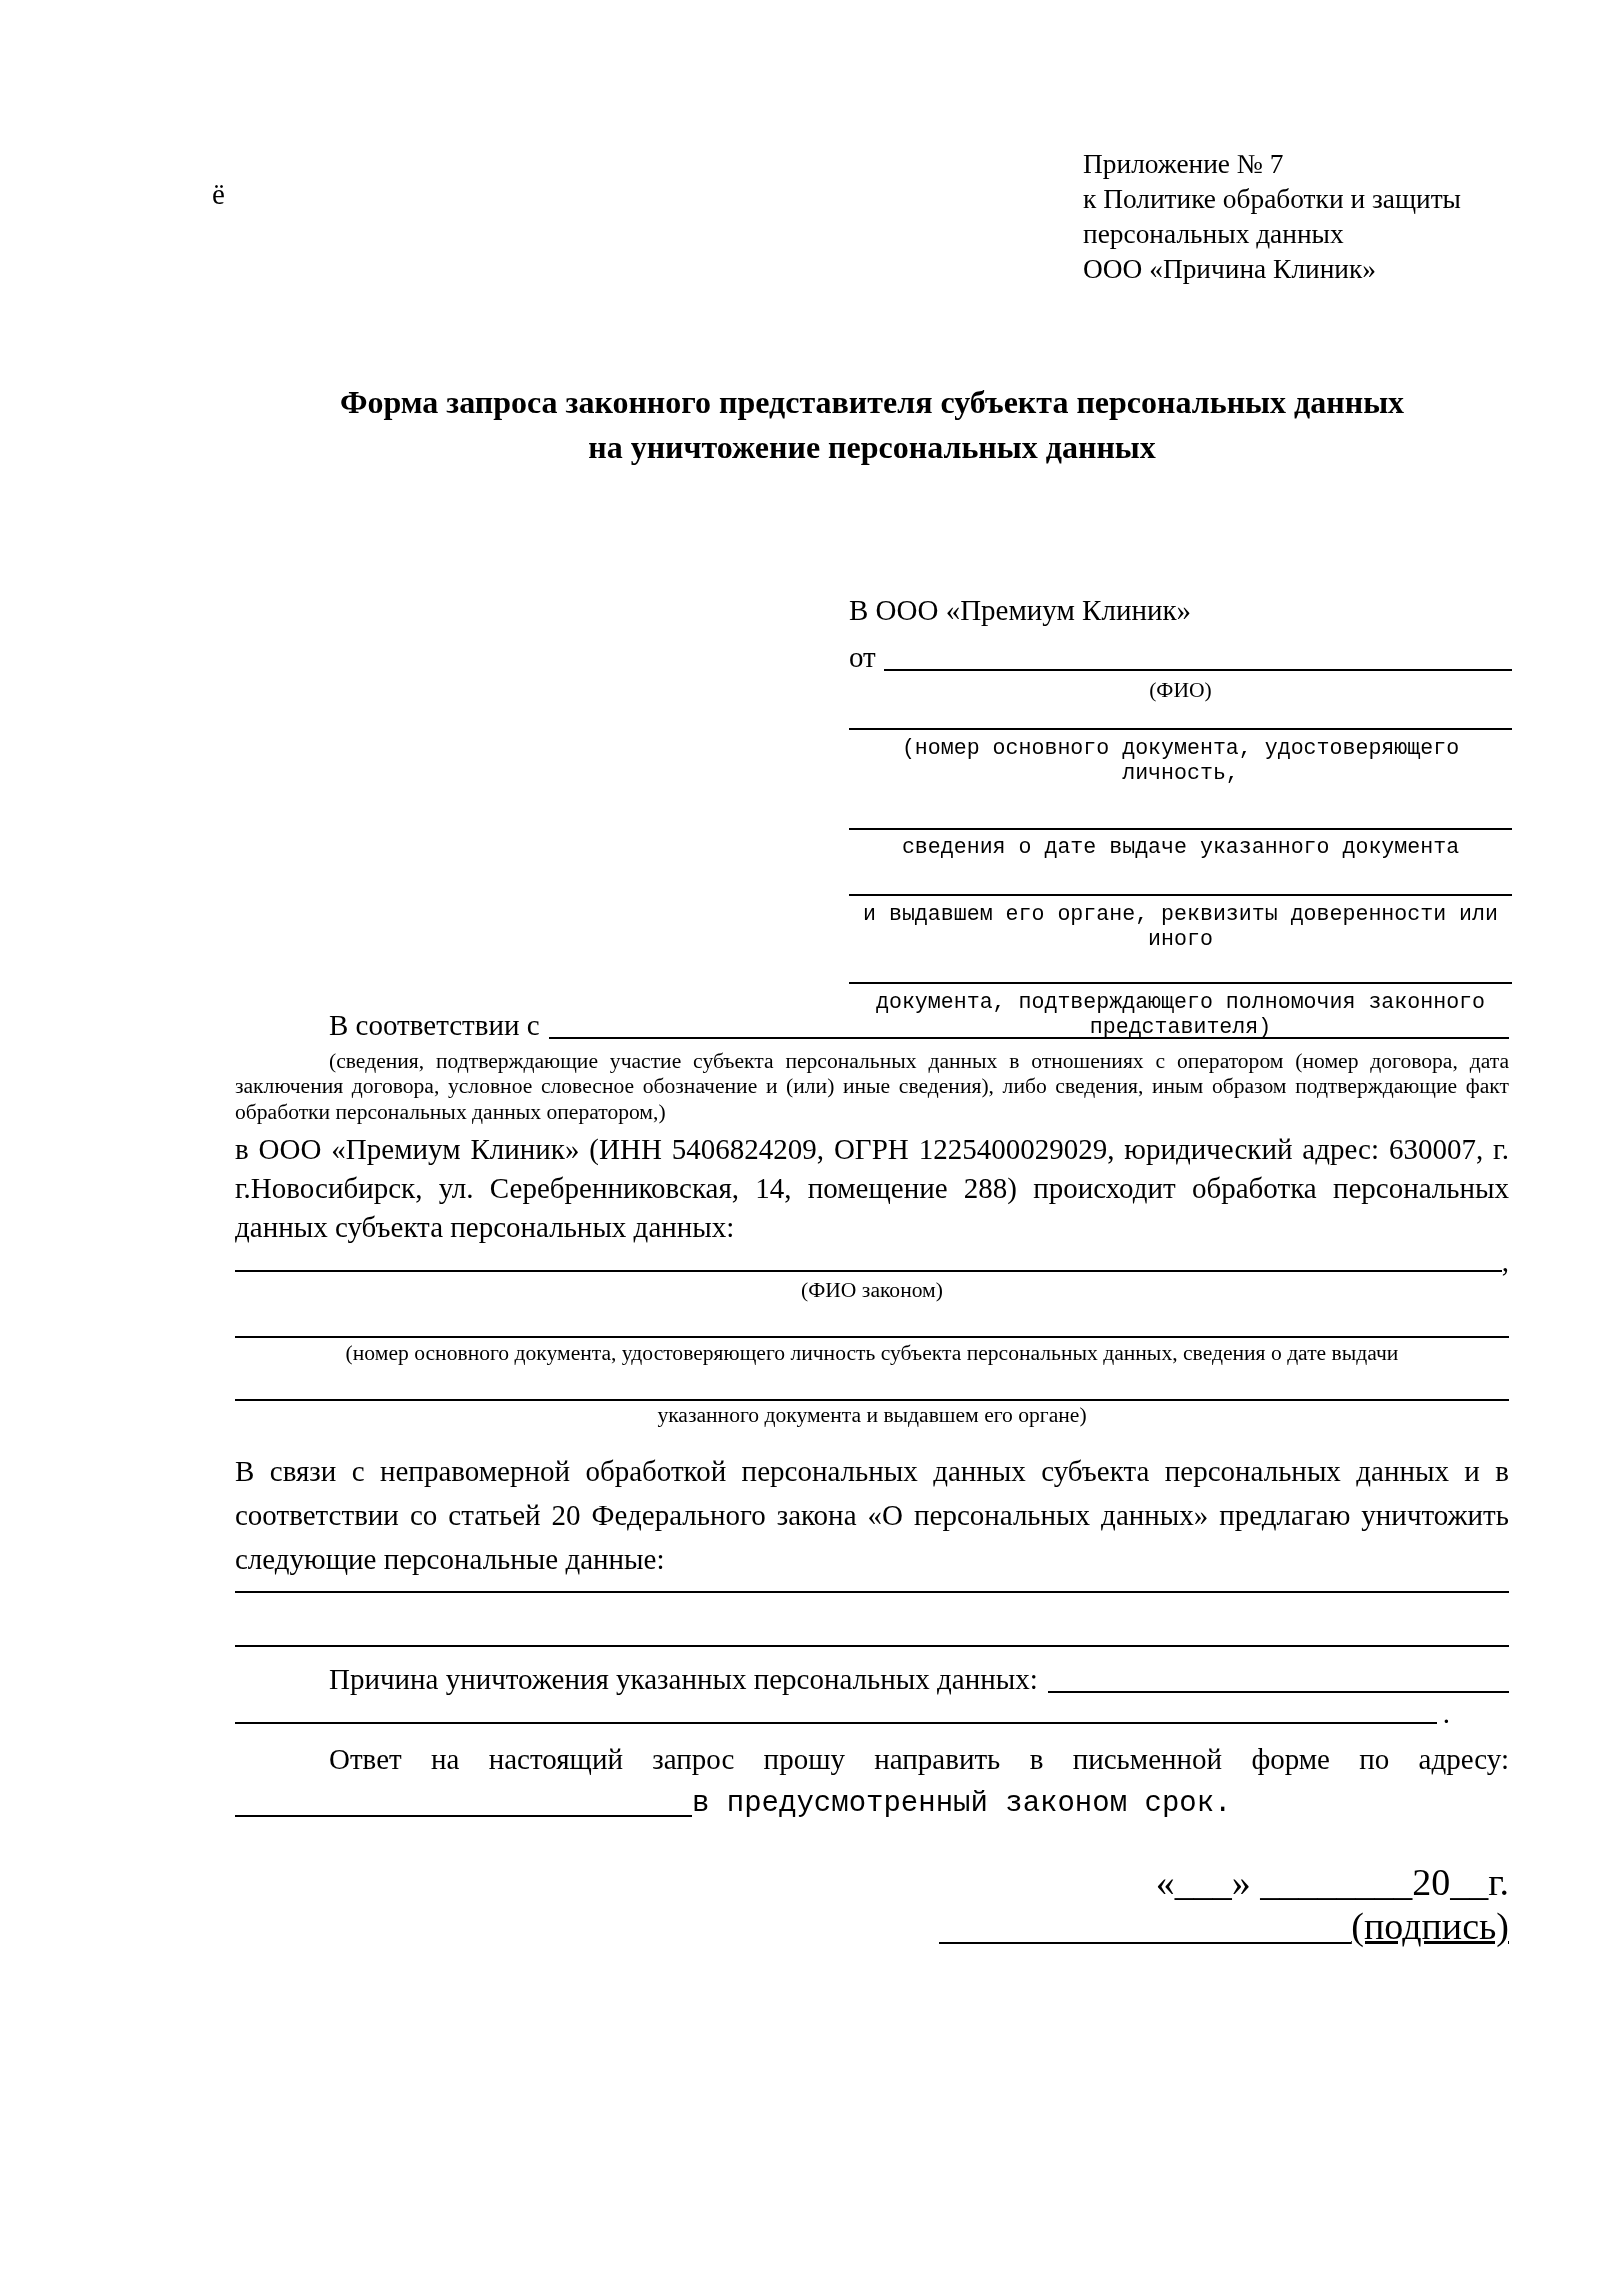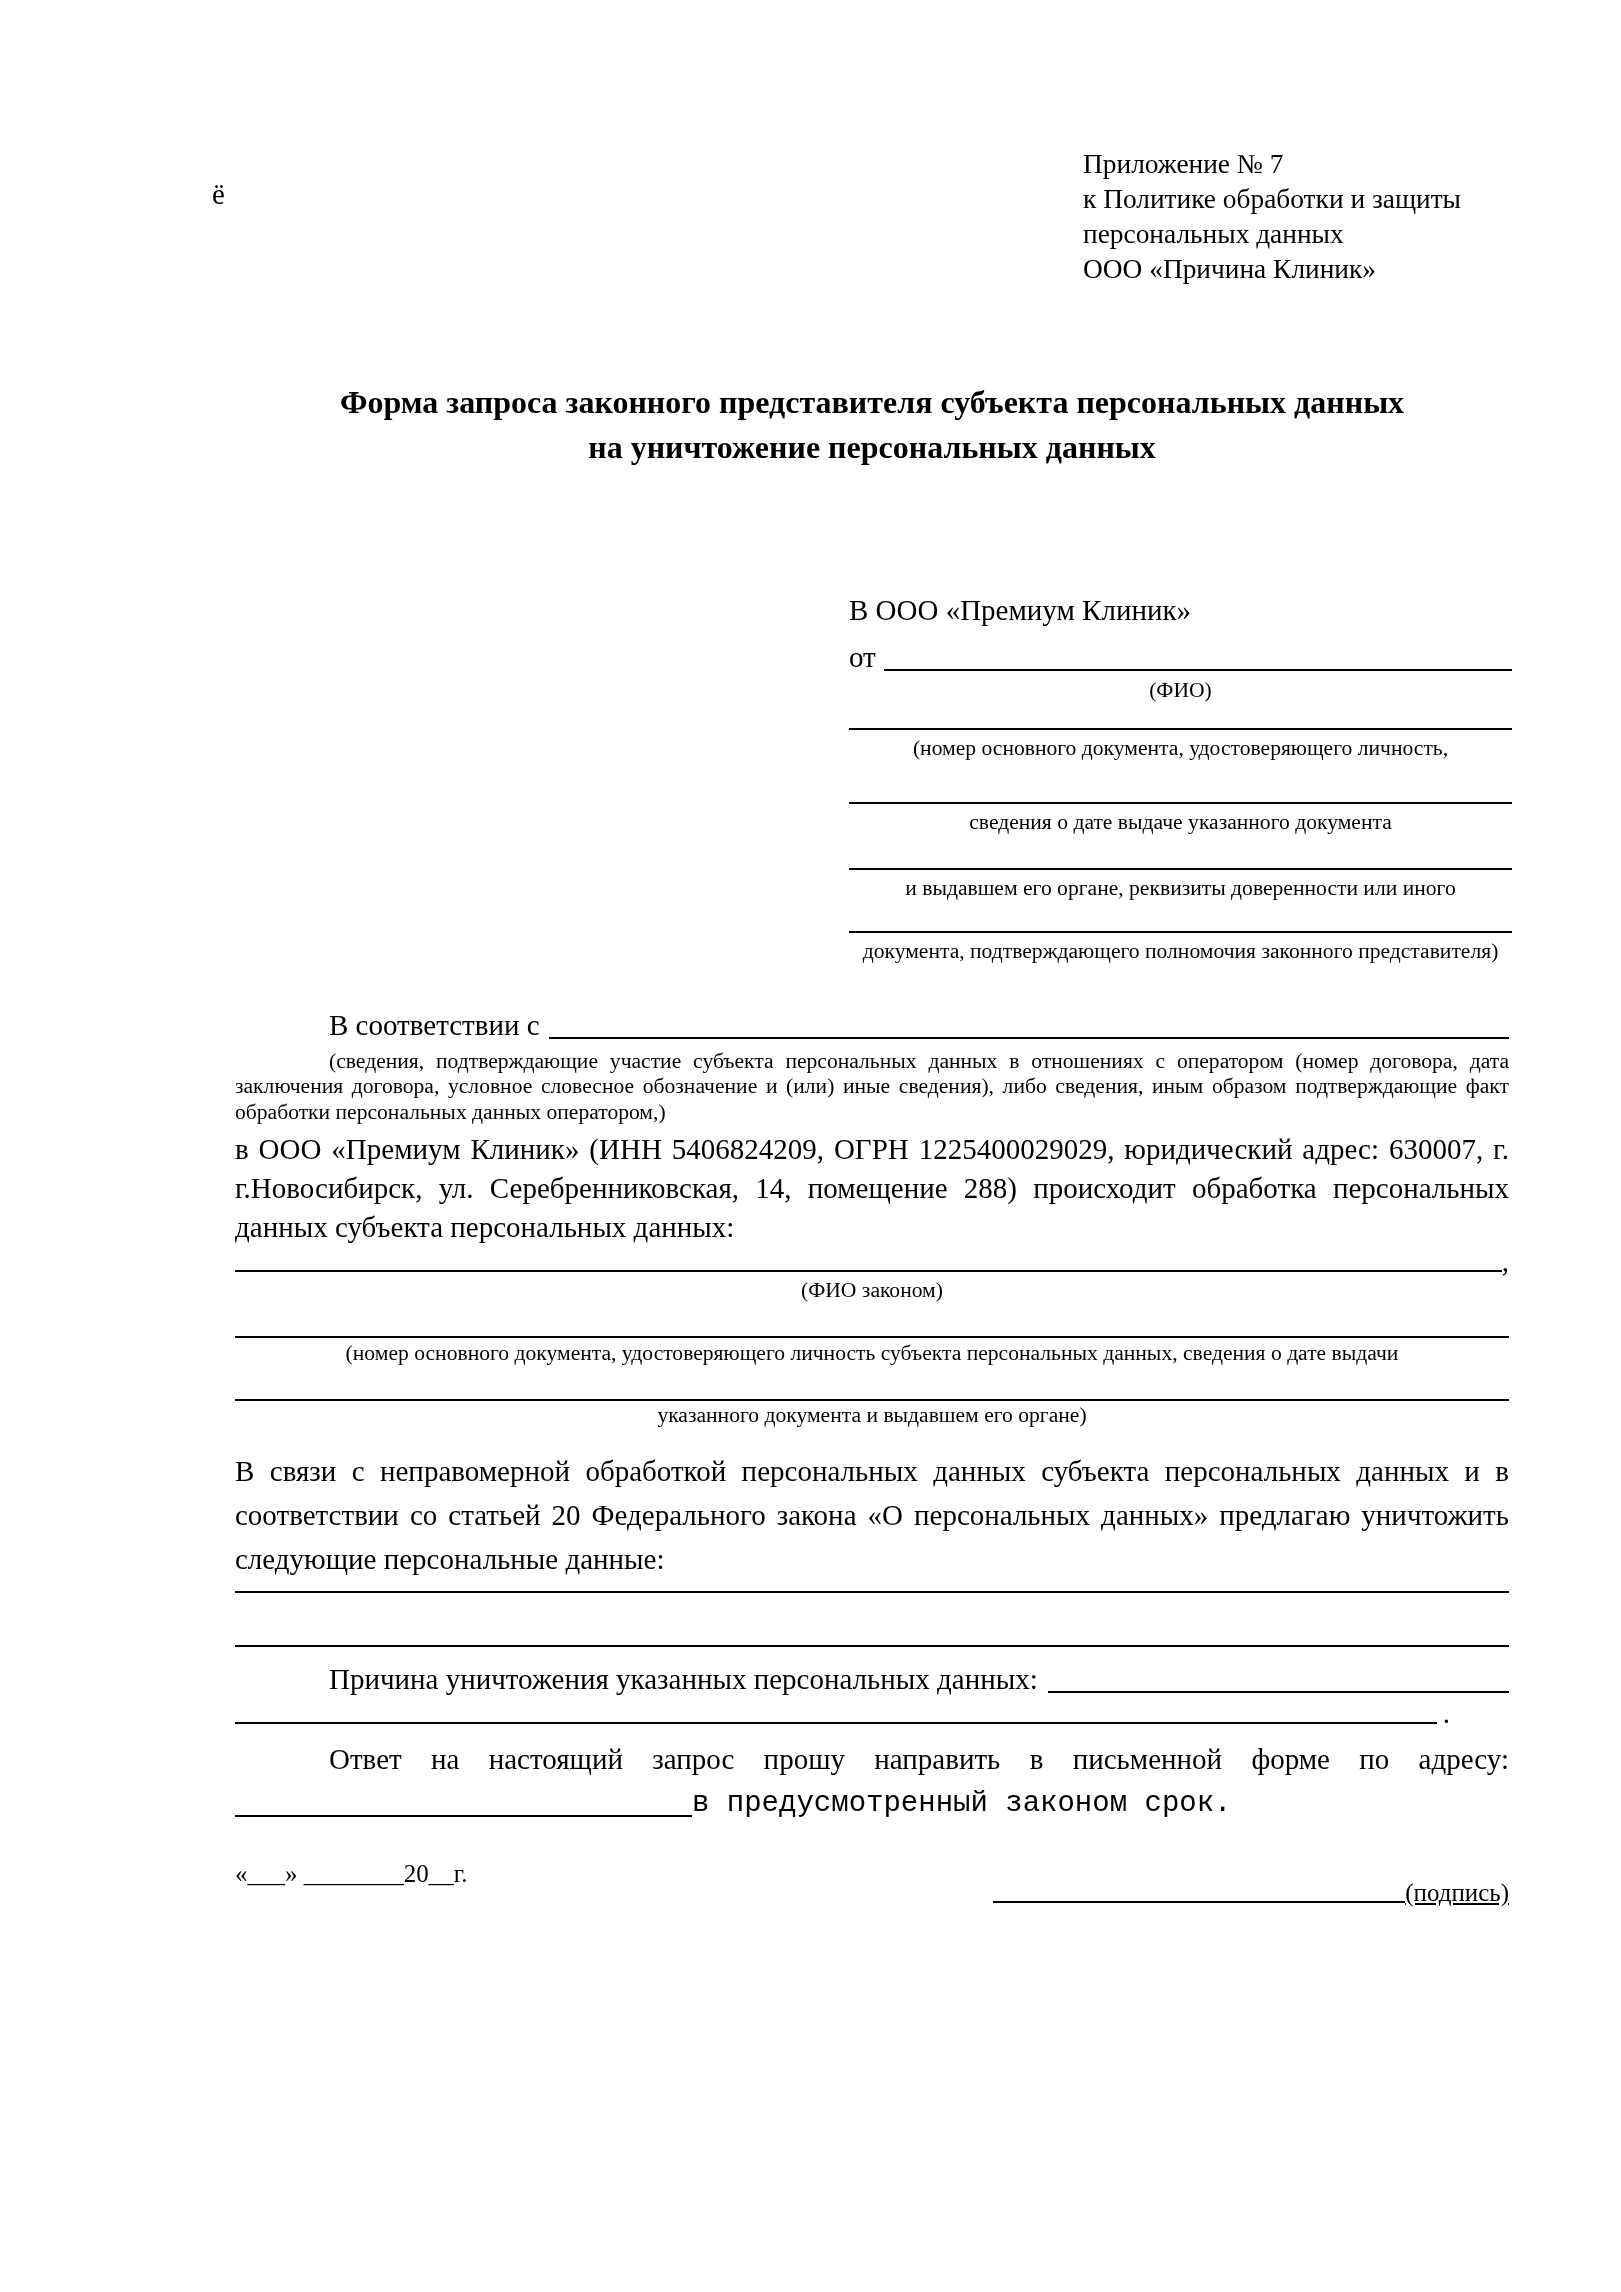--- a/index.html
+++ b/index.html
@@ -24,21 +24,21 @@
   .from-row { margin-top:7.8px; height:37px; }
   .from-row .lbl { white-space:nowrap; padding-right:7.8px; }
   .fill { flex:1 1 auto; border-bottom:2.9px solid #000; margin-bottom:2.9px; }
   .cap { font-size:21.6px; line-height:25.5px; text-align:center; }
   .fio-cap { margin-top:3.9px; }
   .rule { height:0; border-bottom:2.9px solid #000; }
   .f-rule-1 { margin-top:24.5px; }
   .f-rule-2 { margin-top:41px; }
   .f-rule-3 { margin-top:33px; }
   .f-rule-4 { margin-top:29px; }
-  .f-cap { margin-top:5.9px; }
+  .f-cap { margin-top:5.9px;font-family:Liberation Mono, monospace; }
   .body { position:absolute; left:235px; top:1005px; width:1274px; font-size:29px; }
   .accord-row { height:37px; }
   .accord-row .lbl { white-space:nowrap; padding-left:94px; padding-right:9.8px; }
   .cap-par { margin-top:6.9px; font-size:21.6px; line-height:25.5px; text-align:justify; text-indent:94px; }
   .par { line-height:39px; text-align:justify; }
   .op-par { margin-top:4.9px; }
   .tail-row { height:25.5px; align-items:flex-end; font-size:29px; }
   .tail-row .sym { line-height:25.5px; }
   .comma-row { margin-top:2px; }
   .center-cap { margin-top:2.9px; }
@@ -50,22 +50,22 @@
   .reason-row { margin-top:11.8px; height:37px; }
   .reason-row .lbl { white-space:nowrap; padding-left:94px; padding-right:9.8px; }
   .period-row { margin-top:5.9px; padding-right:59px; }
   .period-row .sym { margin-left:5.9px; }
   .response { margin-top:9.8px; line-height:44px; text-align:justify; text-align-last:justify; text-indent:94px; }
   .resp-tail { height:39px;font-family:Liberation Mono, monospace; }
   .resp-tail .fixed-fill { width:457px; border-bottom:2.9px solid #000; margin-bottom:2.9px; }
   .resp-tail .txt { white-space:nowrap; }
   .footer-row {
     position:absolute; left:235px; top:1860px; width:1274px;
-    display:flex; justify-content:space-between; 
-    font-size:25px; height:47px;
+    display:flex; justify-content:space-between; align-items:flex-end;
+    font-size:38px; height:47px;flex-direction:column;
   }
   .sig { display:flex; align-items:flex-end;text-decoration:underline; }
   .sig-line { width:412px; border-bottom:2.9px solid #000; margin-bottom:3.9px; }
 </style>
 </head>
 <body>
 
 <div class="page">
 
   <div class="stray">ё</div>

